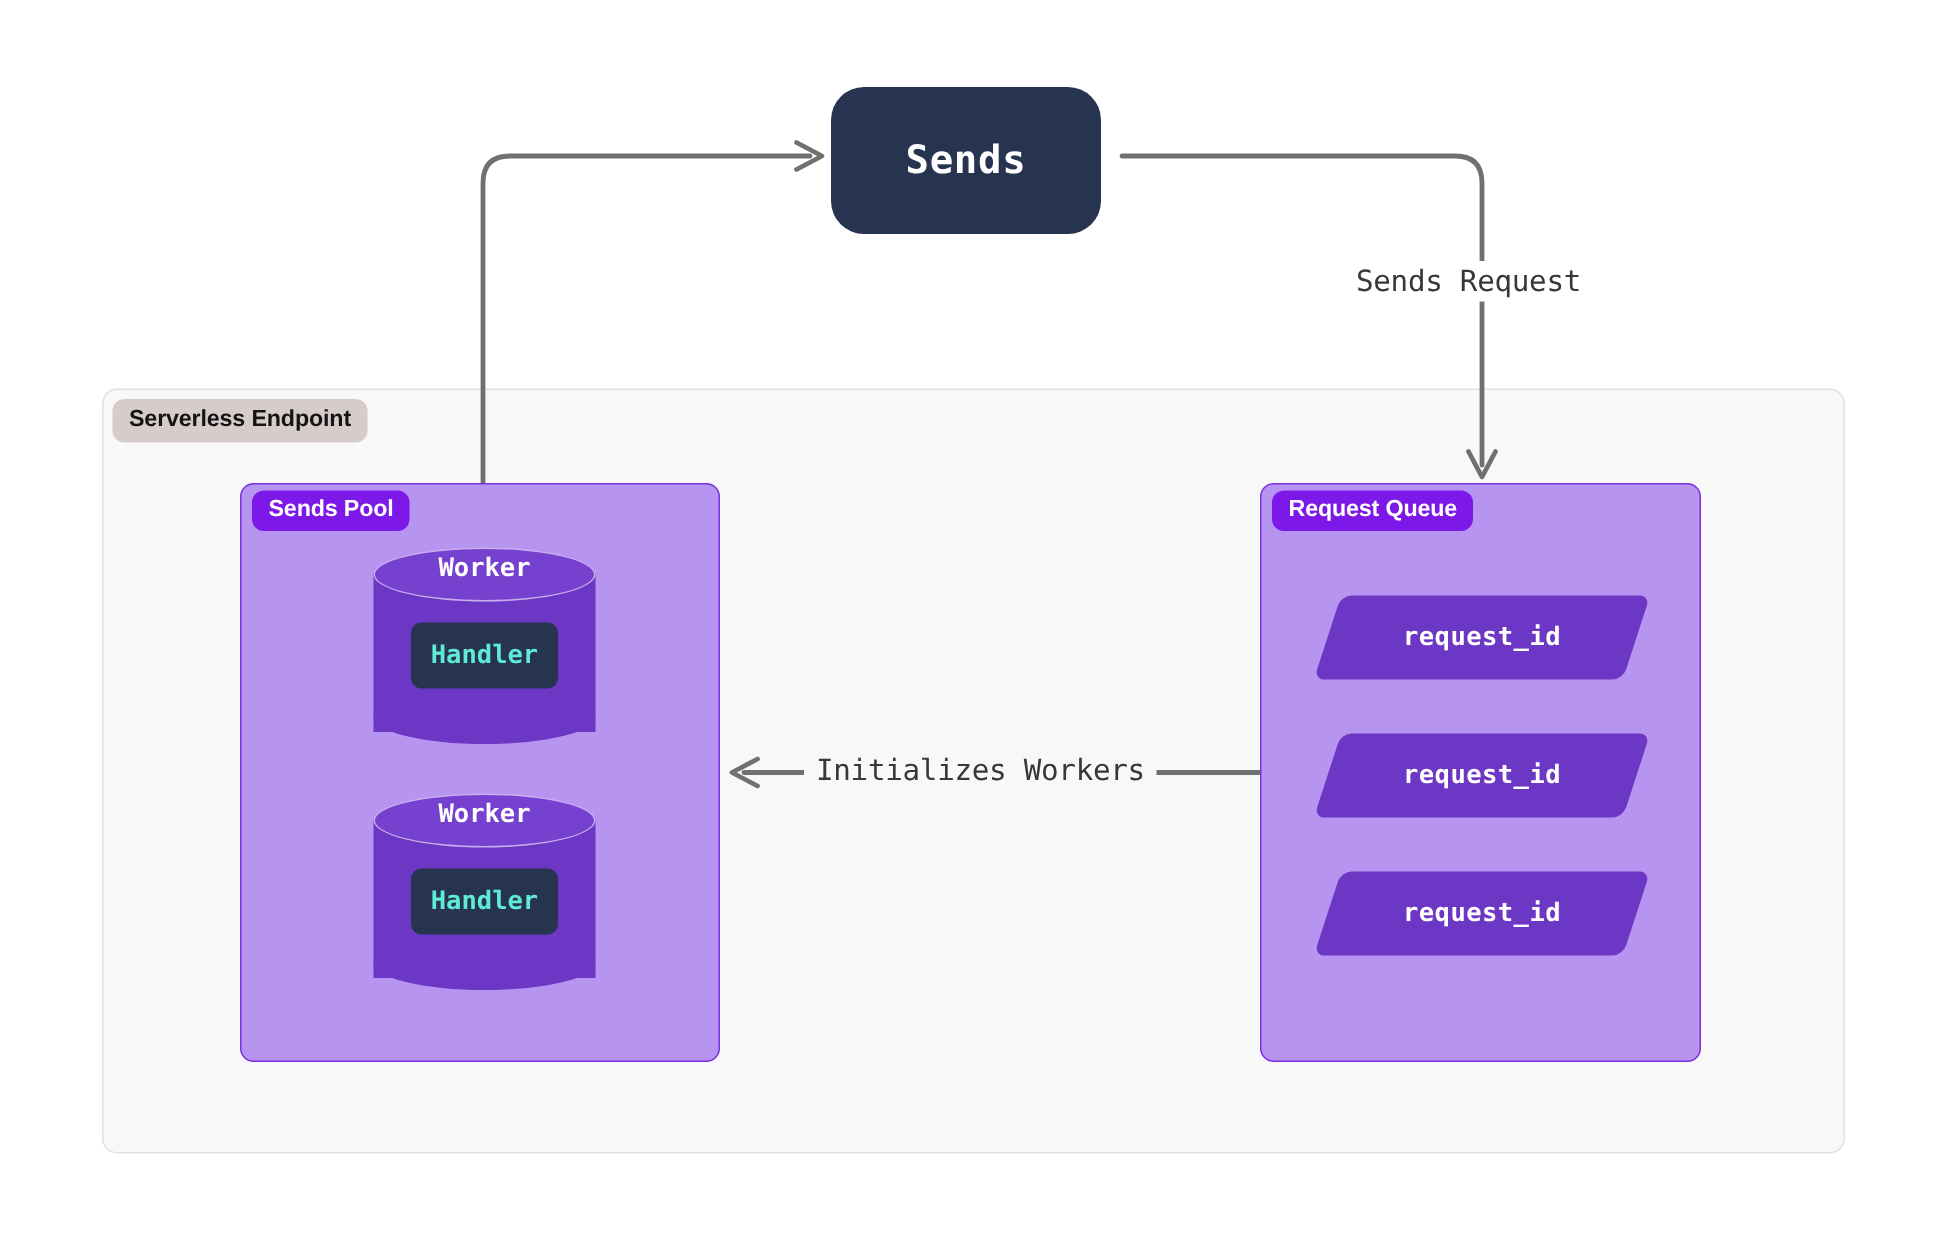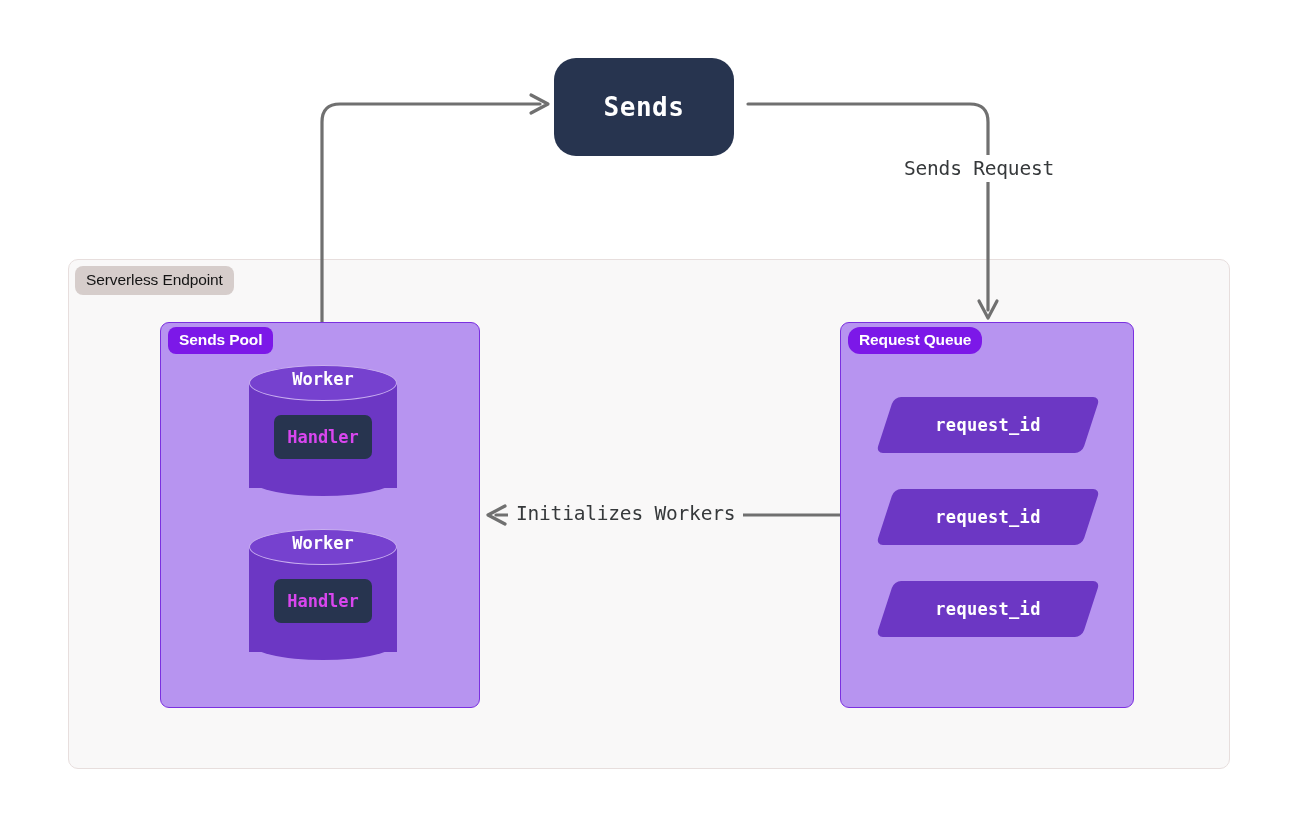--- a/index.html
+++ b/index.html
@@ -20,21 +20,21 @@
     position:absolute;left:68px;top:259px;width:1162px;height:510px;
     background:#f9f8f8;
     border:1.4px solid #e7dedd;
     border-radius:10px;
     box-sizing:border-box;
   }
   .endpoint-label{
     position:absolute;left:75px;top:266px;
     background:#d6cdcb;
     color:#141414;
-    font-size:15.5px;font-weight:400;
+    font-size:15.5px;font-weight:700;
     padding:5px 11px 6px 11px;
     border-radius:8px;
     letter-spacing:-0.1px;
     white-space:nowrap;
   }
 
   
   .group-box{
     position:absolute;
     background:#b794f0;
@@ -48,21 +48,21 @@
     color:#ffffff;
     font-size:15.5px;font-weight:700;
     padding:4px 11px 5px 11px;
     border-radius:8px;
     letter-spacing:-0.1px;
     white-space:nowrap;
   }
   #worker-pool-box{left:160px;top:322px;width:320px;height:386px;}
   #worker-pool-label{left:168px;top:327px;}
   #request-queue-box{left:840px;top:322px;width:294px;height:386px;}
-  #request-queue-label{left:848px;top:327px;border-radius:12px;}
+  #request-queue-label{left:848px;top:327px;}
 
   
   .user-node{
     position:absolute;left:554px;top:58px;width:180px;height:98px;
     background:#27344f;
     border-radius:22px;
     display:flex;align-items:center;justify-content:center;
   }
   .user-node .txt{
     color:#ffffff;
@@ -97,21 +97,21 @@
     z-index:3;
   }
   .handler-box{
     position:absolute;left:25px;top:50px;width:98px;height:44px;
     background:#27344f;
     border-radius:7px;
     display:flex;align-items:center;justify-content:center;
     z-index:4;
   }
   .handler-box .txt{
-    color:#d946ef;
+    color:#5eead4;
     font-family:"DejaVu Sans Mono","Liberation Mono",monospace;
     font-size:17px;font-weight:700;
   }
   #worker-1{left:248px;top:364px;}
   #worker-2{left:248px;top:528px;}
 
   
   .req-item{
     position:absolute;width:206px;height:56px;
     background:#6c37c4;
@@ -136,23 +136,23 @@
     position:absolute;
     color:#36393b;
     font-family:"DejaVu Sans Mono","Liberation Mono",monospace;
     font-size:19.5px;font-weight:400;
     background:#ffffff;
     padding:2px 6px;
     white-space:nowrap;
     letter-spacing:-0.2px;
   }
   #label-returns-output{left:228px;top:170px;}
-  #label-sends-request{left:898px;top:155px;}
+  #label-sends-request{left:898px;top:174px;}
   #label-initializes-workers{
-    left:508px;top:500px;
+    left:536px;top:500px;
     background:#f9f8f8;
     padding:2px 8px;
   }
 </style>
 </head>
 <body>
 
 <div id="stage">
 
   <div class="endpoint-box"></div>

